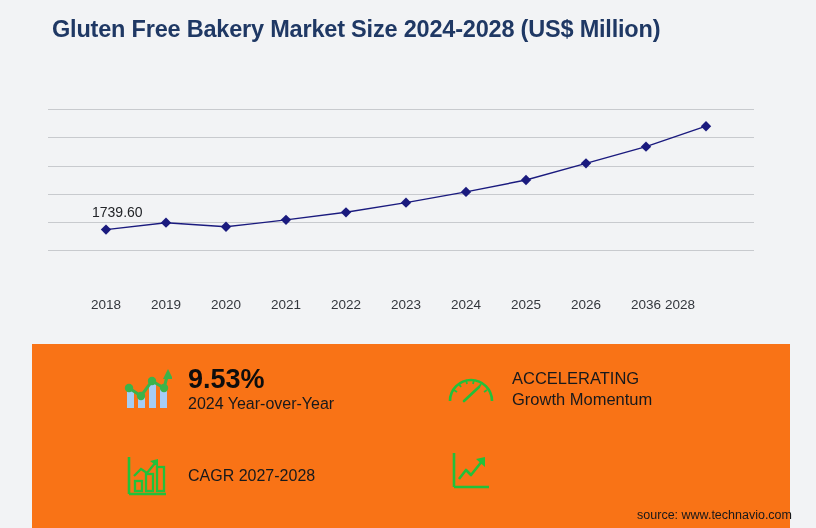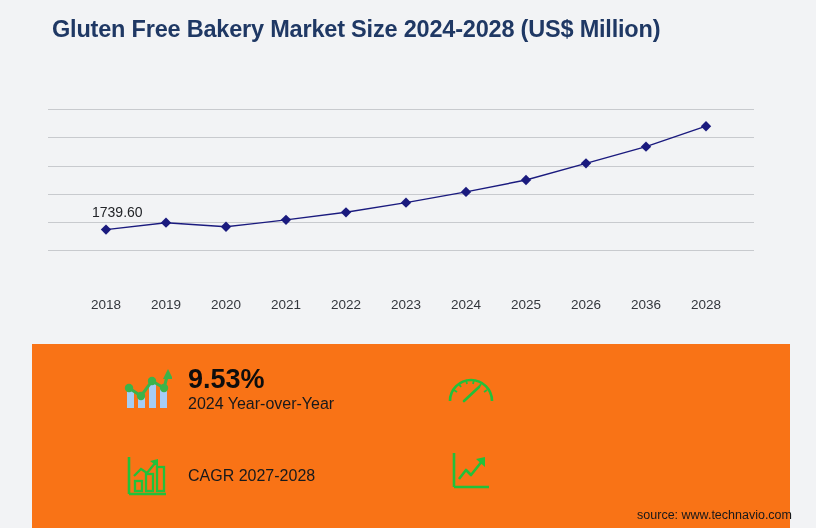--- a/index.html
+++ b/index.html
@@ -188,21 +188,21 @@
     <div class="axis-label" style="left:58px">2018</div>
     <div class="axis-label" style="left:118px">2019</div>
     <div class="axis-label" style="left:178px">2020</div>
     <div class="axis-label" style="left:238px">2021</div>
     <div class="axis-label" style="left:298px">2022</div>
     <div class="axis-label" style="left:358px">2023</div>
     <div class="axis-label" style="left:418px">2024</div>
     <div class="axis-label" style="left:478px">2025</div>
     <div class="axis-label" style="left:538px">2026</div>
     <div class="axis-label" style="left:598px">2036</div>
-    <div class="axis-label" style="left:658px">2028</div>
+    <div class="axis-label" style="left:632px">2028</div>
   </div>
 </div>
 
 <div class="stats-panel">
 
   <div class="stat stat-a">
     <div class="stat-icon">
       <svg width="50" height="44" viewBox="0 0 50 44">
         <rect x="5" y="24" width="7" height="17" fill="#a6cdf5"></rect>
         <rect x="16" y="28" width="7" height="13" fill="#a6cdf5"></rect>
@@ -230,20 +230,24 @@
           <line x1="8" y1="21" x2="11" y2="23"></line>
           <line x1="13" y1="15" x2="15" y2="18"></line>
           <line x1="20" y1="11" x2="21" y2="15"></line>
           <line x1="28" y1="11" x2="27" y2="15"></line>
           <line x1="35" y1="15" x2="33" y2="18"></line>
           <line x1="41" y1="21" x2="38" y2="23"></line>
         </g>
         <line x1="18" y1="32" x2="33" y2="18" stroke="#22c13a" stroke-width="2.6" stroke-linecap="round"></line>
       </svg>
     </div>
+    <div class="stat-text">
+      <div class="stat-cap">ACCELERATING</div>
+      <div class="stat-cap">Growth Momentum</div>
+    </div>
   </div>
 
   <div class="stat stat-c">
     <div class="stat-icon">
       <svg width="44" height="44" viewBox="0 0 44 44">
         <line x1="4" y1="3" x2="4" y2="40" stroke="#22c13a" stroke-width="2.6"></line>
         <line x1="4" y1="40" x2="41" y2="40" stroke="#22c13a" stroke-width="2.6"></line>
         <rect x="10" y="27" width="7" height="10" fill="none" stroke="#22c13a" stroke-width="2.3"></rect>
         <rect x="21" y="20" width="7" height="17" fill="none" stroke="#22c13a" stroke-width="2.3"></rect>
         <rect x="32" y="13" width="7" height="24" fill="none" stroke="#22c13a" stroke-width="2.3"></rect>

